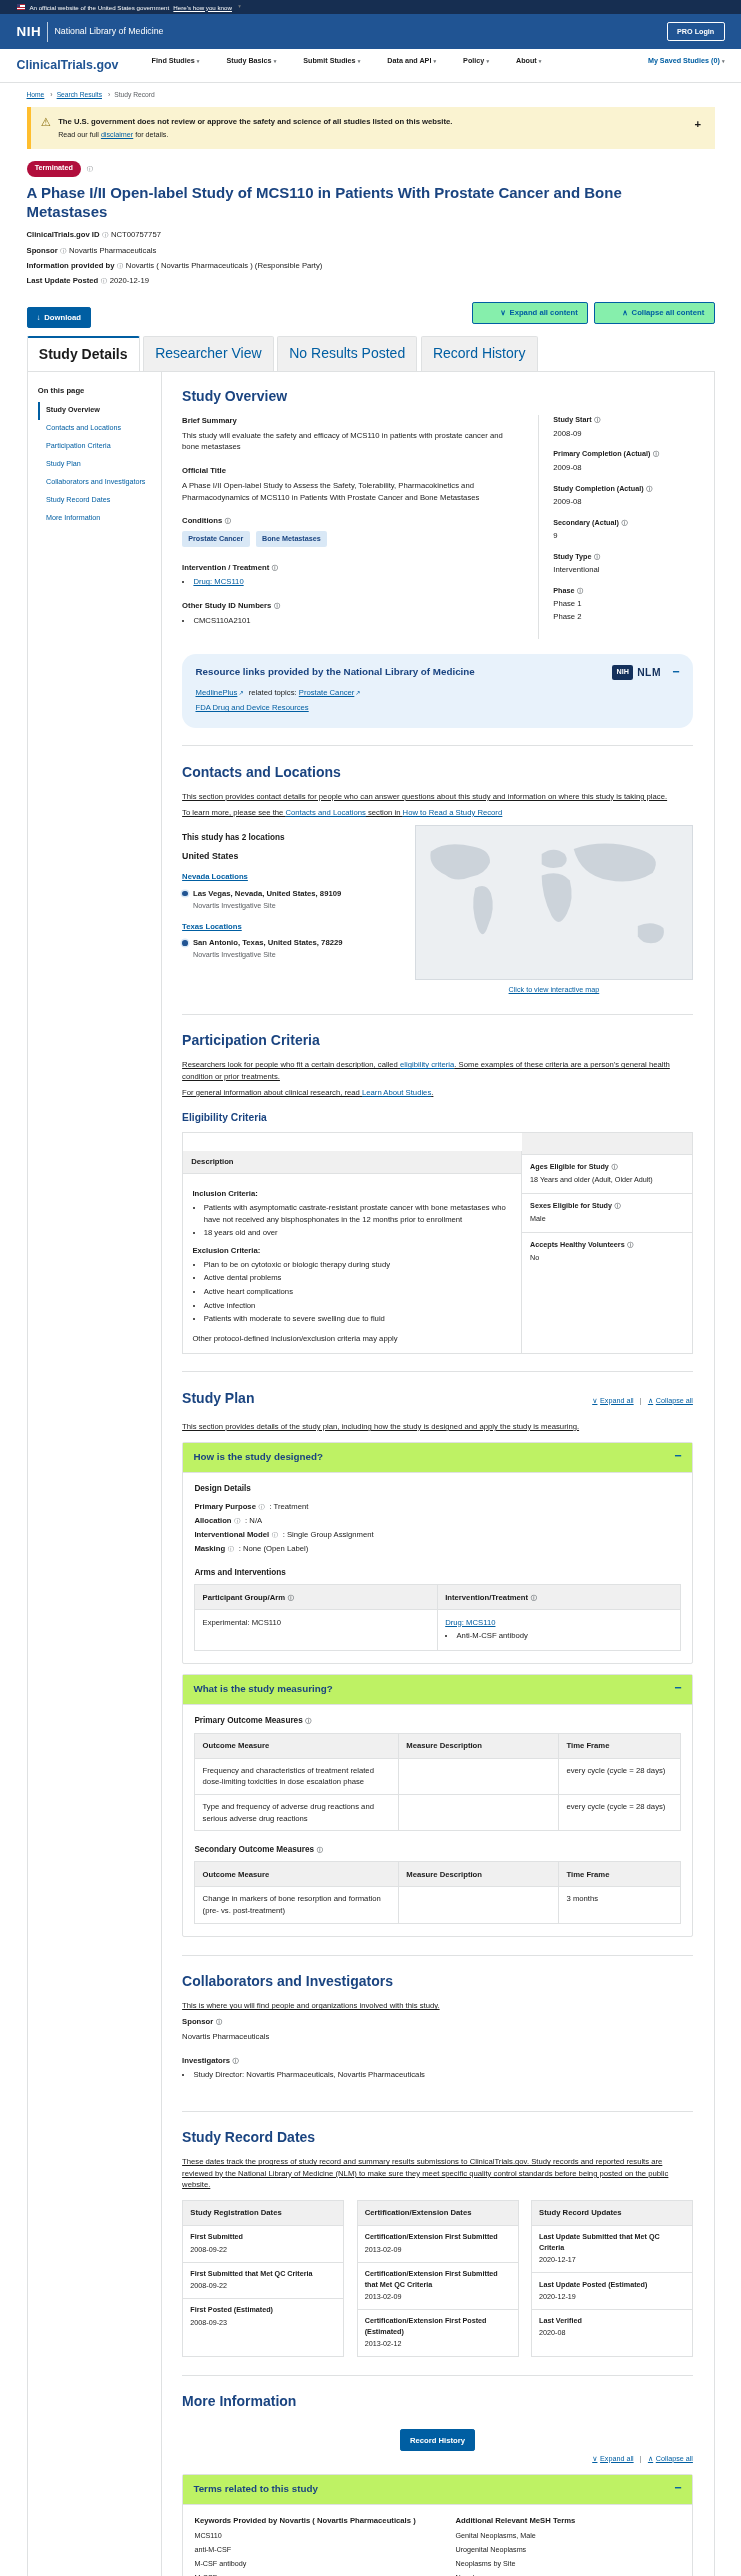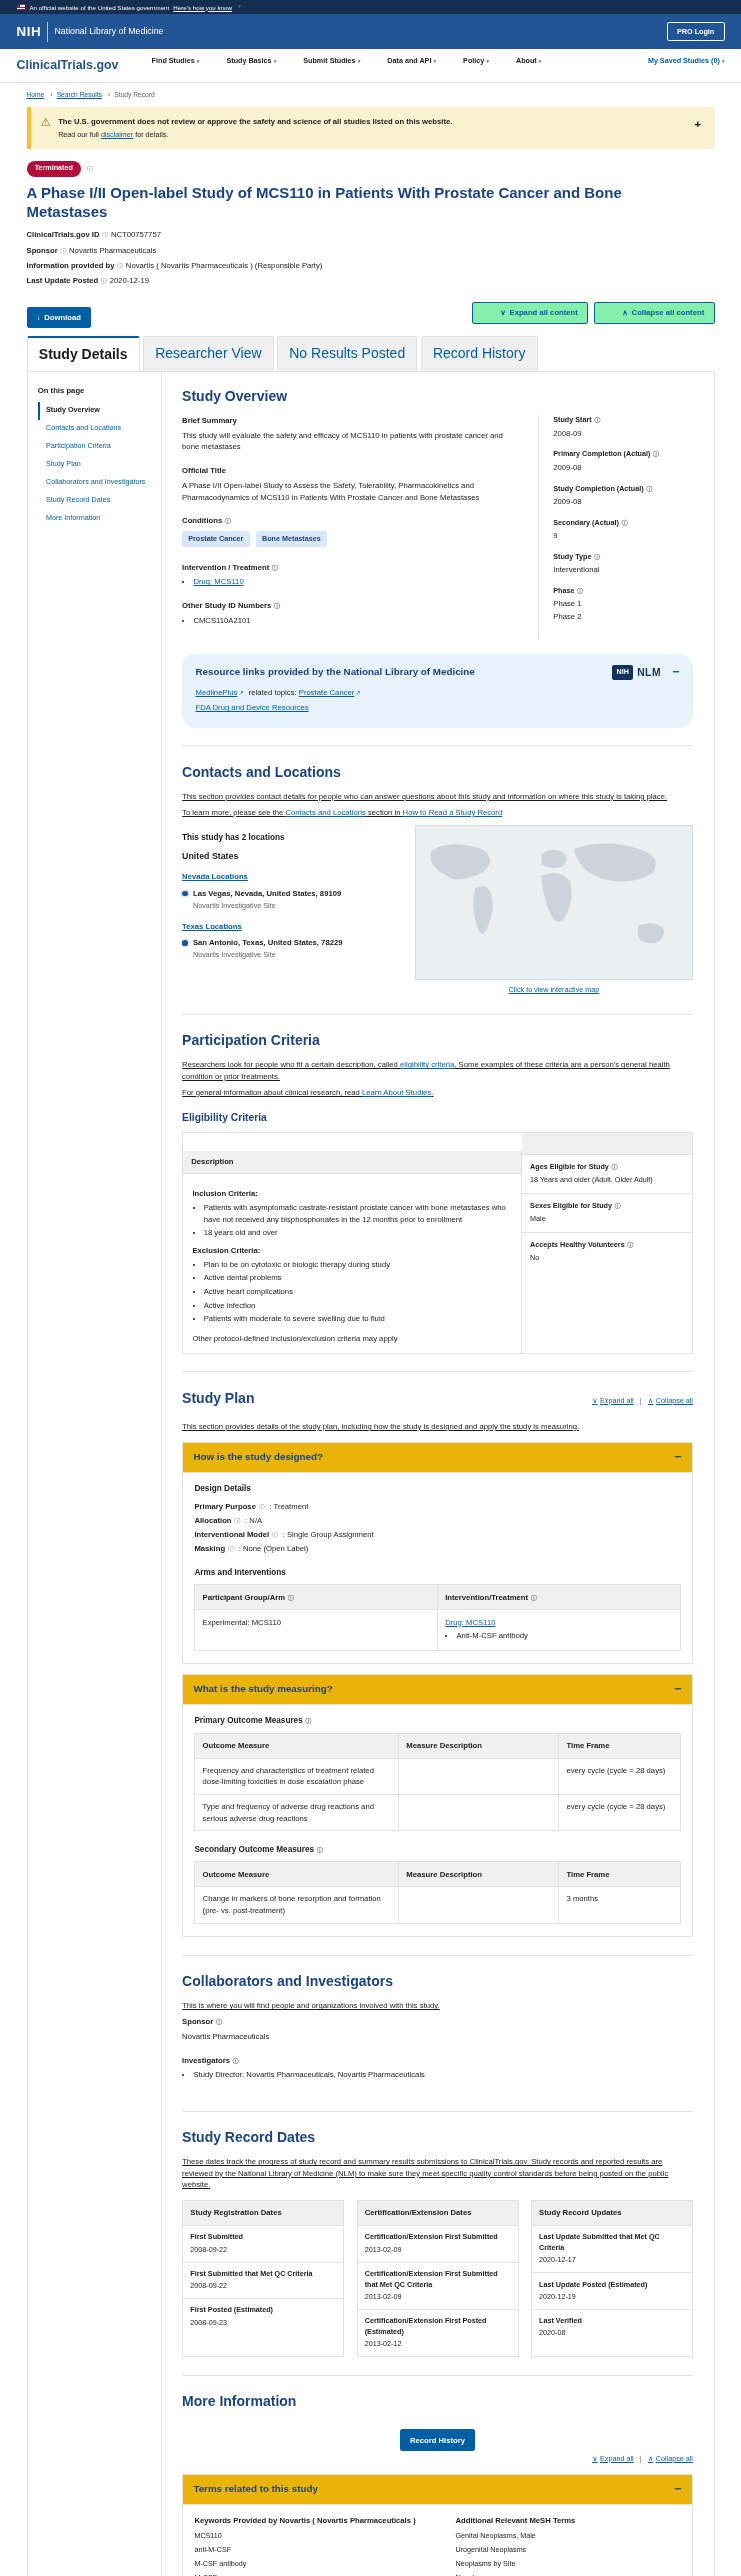--- a/index.html
+++ b/index.html
@@ -129,21 +129,21 @@
   .criteria-label { font-weight:bold; margin:6.2px 0 2.1px; }
   .other-note { margin-top:8.2px; }
 
   
   .plan-header-row { display:flex; align-items:baseline; }
   .expand-links { margin-left:auto; font-size:7.2px; display:flex; align-items:center; }
   .exlink { color:#005ea2; cursor:pointer; text-decoration:underline; white-space:nowrap; }
   .exlink .bicon { text-decoration:none; margin-right:2.6px; }
   .exlink + .exlink::before { content:"|"; color:#71767a; margin:0 6.2px; display:inline-block; text-decoration:none; }
   .card { border:0.5px solid #dfe1e2; border-radius:2.1px; margin-top:9.3px; }
-  .card-head { display:flex; align-items:center; background:#eab308; padding:7.2px 10.3px; border-bottom:0.5px solid #dfe1e2; }
+  .card-head { display:flex; background:#bef264; padding:7.2px 10.3px; border-bottom:0.5px solid #dfe1e2; }
   .card-title { color:#1a4480; font-weight:bold; font-size:9.8px; }
   .card-head .collapse-btn { margin-left:auto; }
   .card-body { padding:10.3px 11.3px; }
   .sub-label { font-weight:bold; font-size:8.2px; margin:0 0 5.2px; }
   .design-detail { margin:2.6px 0; }
   .dd-label { font-weight:bold; }
   .dd-value::before { content:" : "; }
   .data-table { width:100%; border-collapse:collapse; margin:5.2px 0 2.1px; font-size:7.7px; }
   .data-table th { background:#f0f0f0; text-align:left; padding:6.2px 7.2px; border:0.5px solid #dfe1e2; }
   .data-table td { padding:6.2px 7.2px; border:0.5px solid #dfe1e2; vertical-align:top; }

